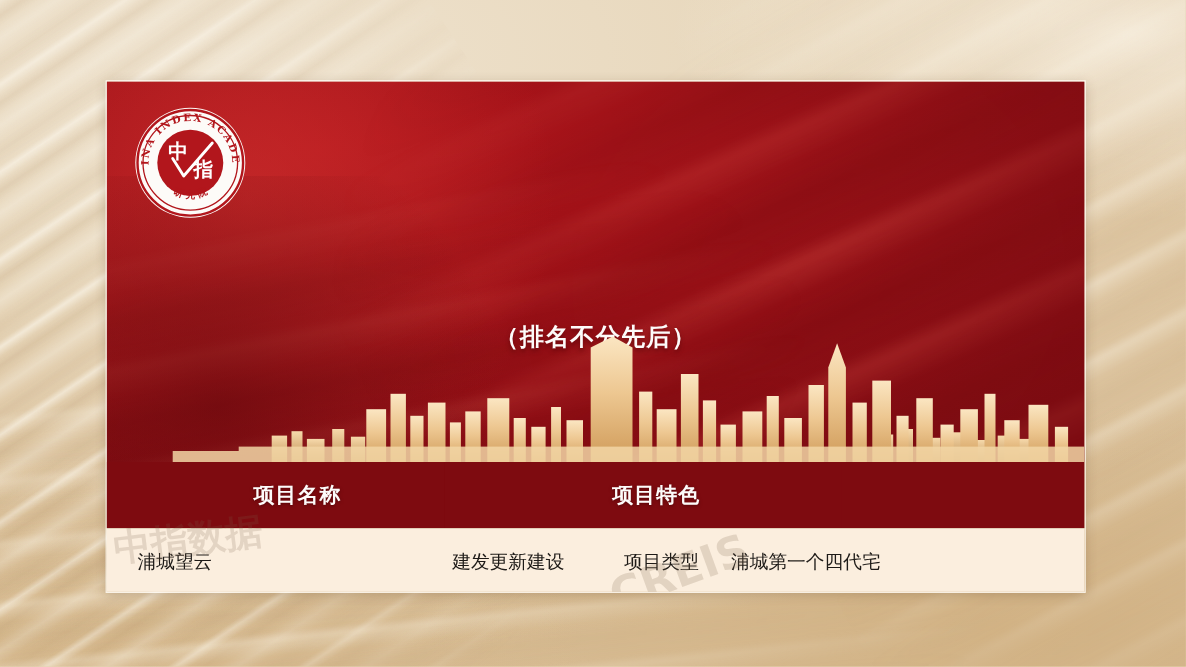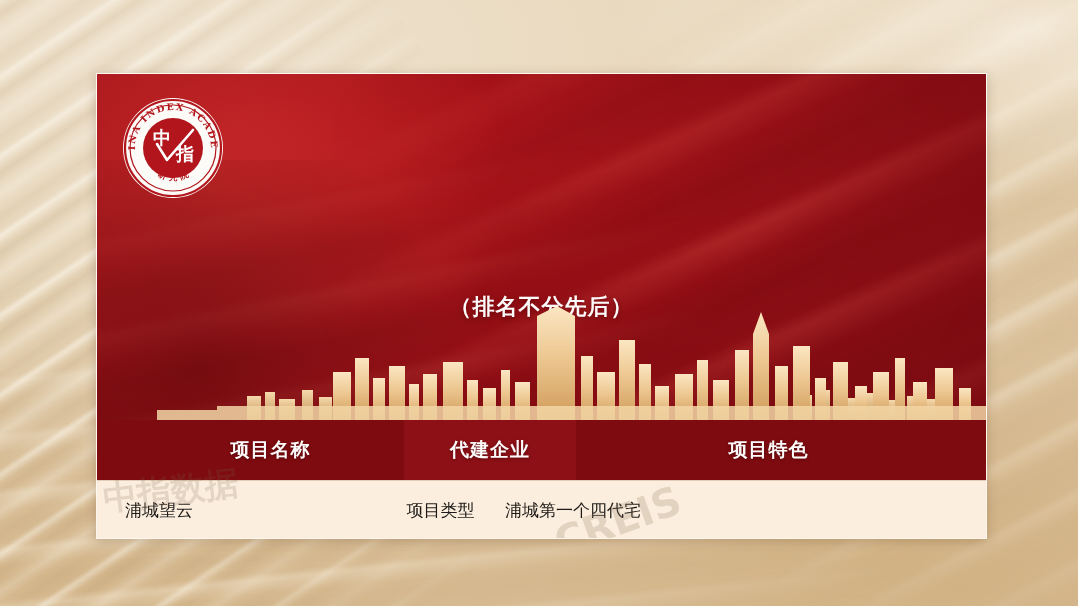--- a/index.html
+++ b/index.html
@@ -299,26 +299,26 @@
         <g fill="#f2d6a6" opacity=".85">
           <rect x="120" y="106" width="820" height="14"></rect>
           <rect x="60" y="110" width="120" height="10"></rect>
         </g>
       </svg>
     </div>
   </div>
 
   <div class="thead">
     <div class="cell c1">项目名称</div>
-    <div class="cell c2">代建企业</div>
     <div class="cell c4">项目特色</div>
   </div>
 
   <div class="tbody">
     <div class="cell b1">浦城望云</div>
+    <div class="cell b2">建发更新建设</div>
     <div class="cell b3">项目类型</div>
     <div class="cell b4">浦城第一个四代宅</div>
   </div>
 
   <div class="wm wm-a">中指数据</div>
   <div class="wm wm-b">CREIS</div>
 
 </div>
 
 </body></html>

